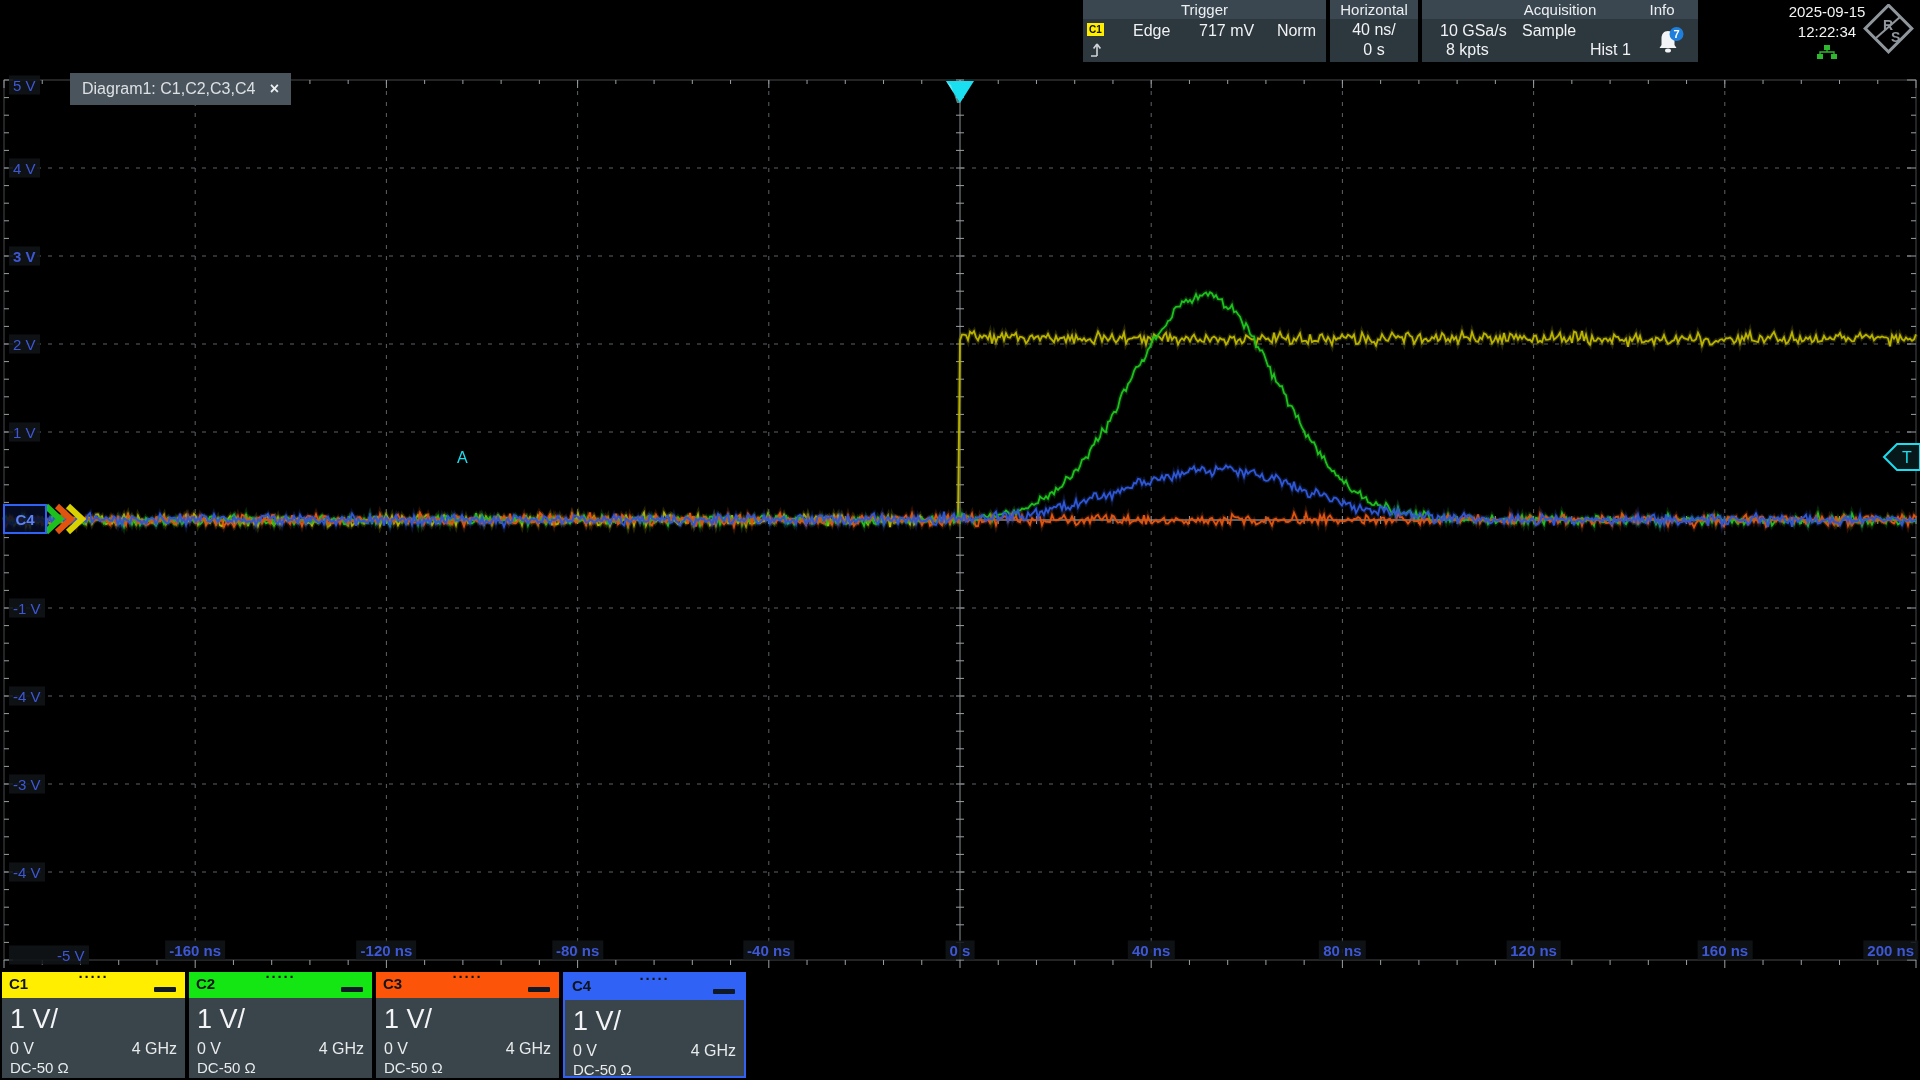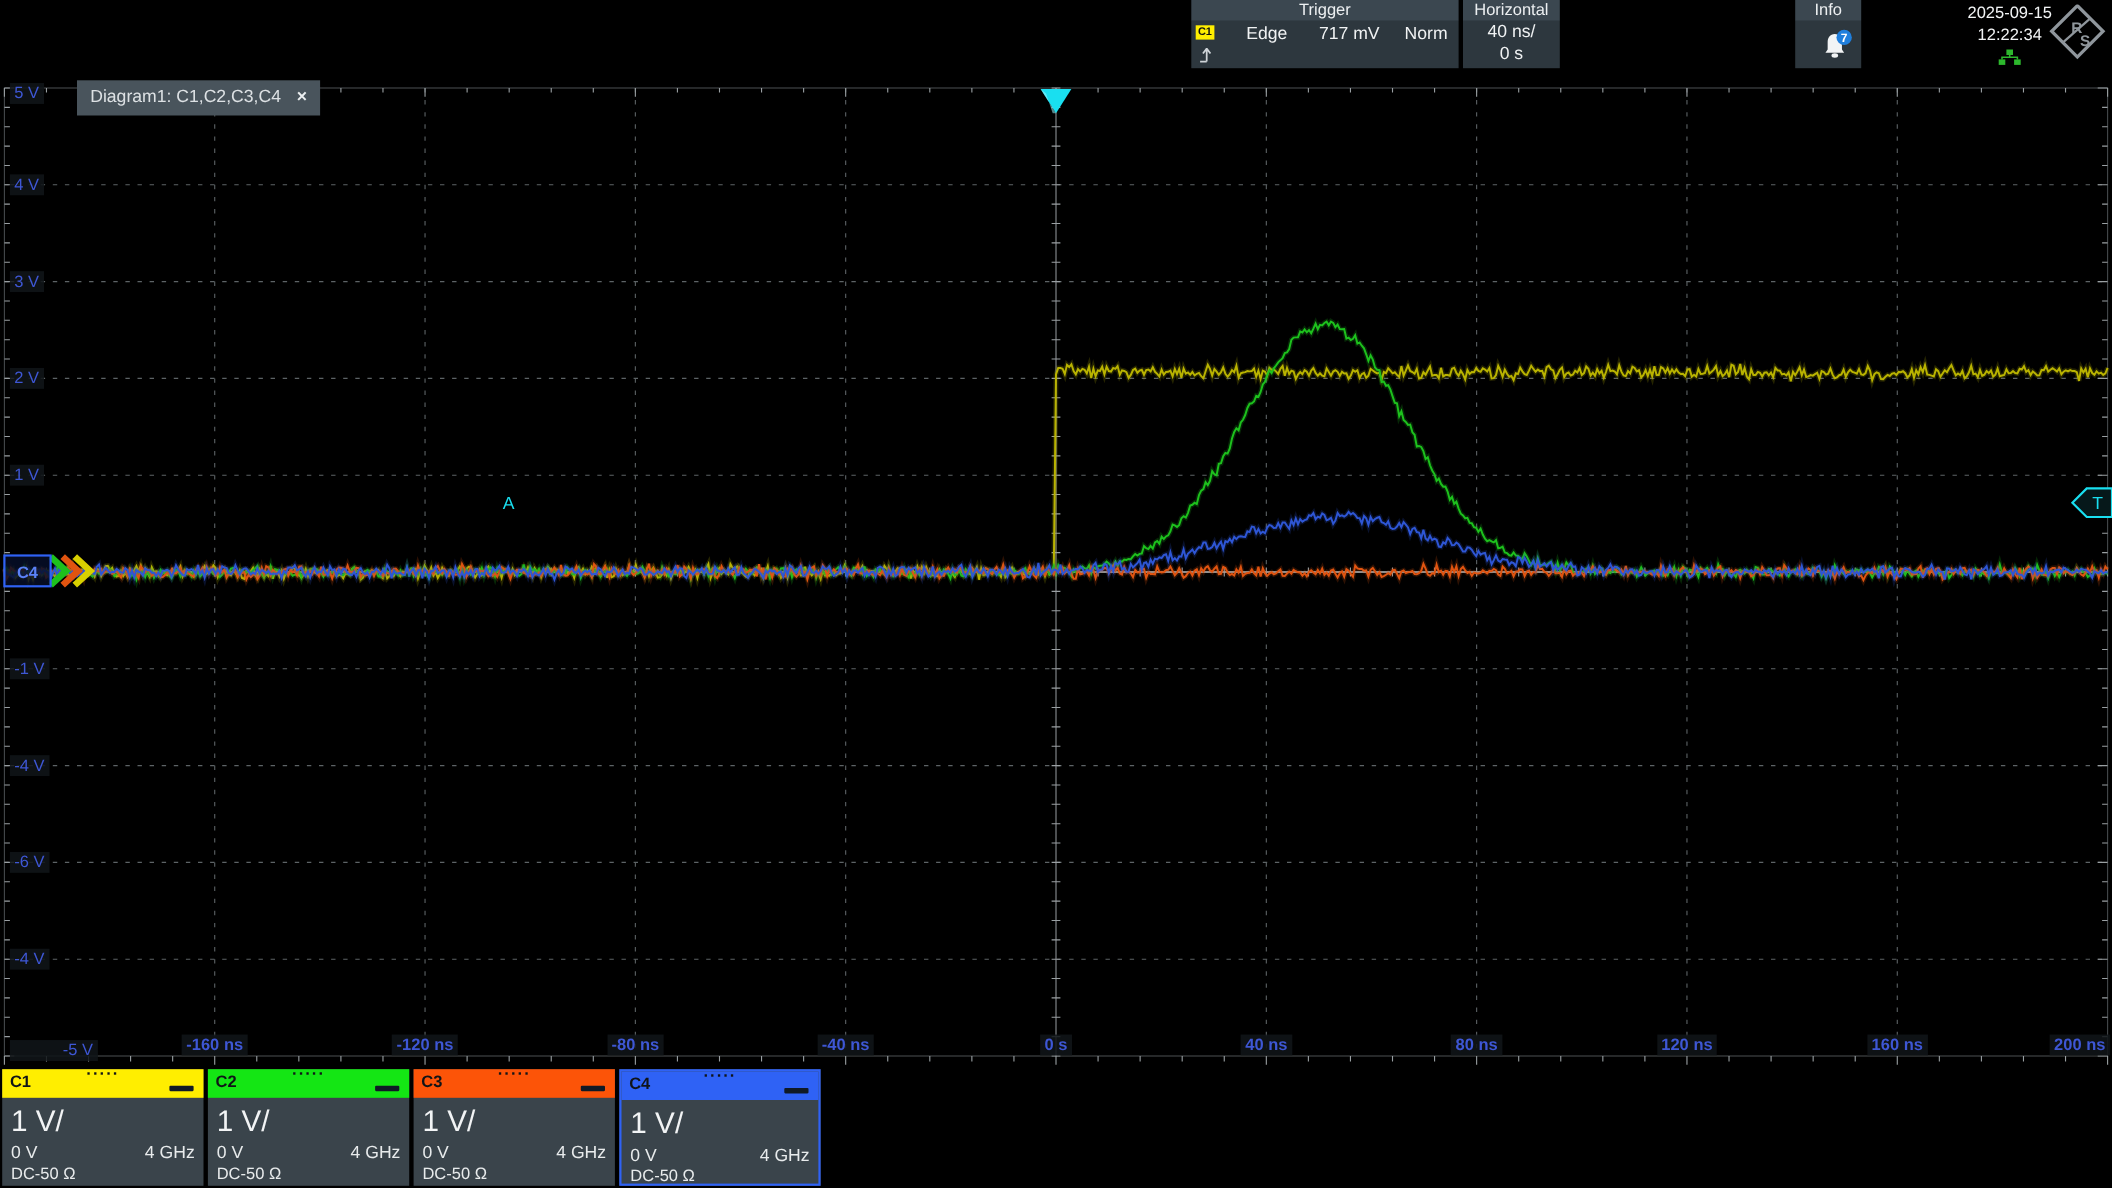--- a/index.html
+++ b/index.html
@@ -59,20 +59,30 @@
   </div>
 
   <div class="hsec" style="left:1330px;width:88px;">
     <div class="ttl">Horizontal</div>
     <div class="bod" style="text-align:center;">
       <div class="hitem" style="left:0;right:0;top:2px;">40 ns/</div>
       <div class="hitem" style="left:0;right:0;top:22px;">0 s</div>
     </div>
   </div>
 
+  <div class="hsec" style="left:1422px;width:276px;">
+    <div class="ttl">Acquisition</div>
+    <div class="bod">
+      <span class="hitem" style="left:18px;top:3px;">10 GSa/s</span>
+      <span class="hitem" style="left:100px;top:3px;">Sample</span>
+      <span class="hitem" style="right:10px;top:3px;">IT</span>
+      <span class="hitem" style="left:24px;top:22px;">8 kpts</span>
+      <span class="hitem" style="left:168px;top:22px;">Hist 1</span>
+    </div>
+  </div>
 
   <div class="hsec" style="left:1632px;width:60px;">
     <div class="ttl">Info</div>
     <div class="bod">
       <svg class="hitem" style="left:23px;top:4px;" width="34" height="36">
         <path d="M13 8 C8.6 8 6.5 11.5 6.5 15.5 V22 L4.5 25 H21.5 L19.5 22 V15.5 C19.5 11.5 17.4 8 13 8 Z" fill="#f2f4f5"></path>
         <ellipse cx="13" cy="27.5" rx="3" ry="2" fill="#f2f4f5"></ellipse>
         <circle cx="21.5" cy="11" r="7" fill="#1f7fdd"></circle>
         <text x="21.5" y="15" text-anchor="middle" font-size="11" font-weight="bold" fill="#fff">7</text>
       </svg>
@@ -151,26 +161,26 @@
   </svg>
 
   <div class="diagtab">
     <span>Diagram1: C1,C2,C3,C4</span>
     <span class="x">×</span>
   </div>
 
   <div id="labels">
       <div class="vlabel" style="top: 85px;">5 V</div>
       <div class="vlabel" style="top: 168px;">4 V</div>
-      <div class="vlabel" style="top: 256px;">3 V</div>
+      <div class="vlabel" style="top: 256px; font-weight: bold;">3 V</div>
       <div class="vlabel" style="top: 344px;">2 V</div>
       <div class="vlabel" style="top: 432px;">1 V</div>
       <div class="vlabel" style="top: 608px;">-1 V</div>
       <div class="vlabel" style="top: 696px;">-4 V</div>
-      <div class="vlabel" style="top: 784px;">-6 V</div>
+      <div class="vlabel" style="top: 784px;">-3 V</div>
       <div class="vlabel" style="top: 872px;">-4 V</div>
       <div class="vlabel" style="top: 955px; padding-left: 48px;">-5 V</div>
       <div class="tlabel" style="top: 950px; left: 195.2px;">-160 ns</div>
       <div class="tlabel" style="top: 950px; left: 386.4px;">-120 ns</div>
       <div class="tlabel" style="top: 950px; left: 577.6px;">-80 ns</div>
       <div class="tlabel" style="top: 950px; left: 768.8px;">-40 ns</div>
       <div class="tlabel" style="top: 950px; left: 960px;">0 s</div>
       <div class="tlabel" style="top: 950px; left: 1151.2px;">40 ns</div>
       <div class="tlabel" style="top: 950px; left: 1342.4px;">80 ns</div>
       <div class="tlabel" style="top: 950px; left: 1533.6px;">120 ns</div>

